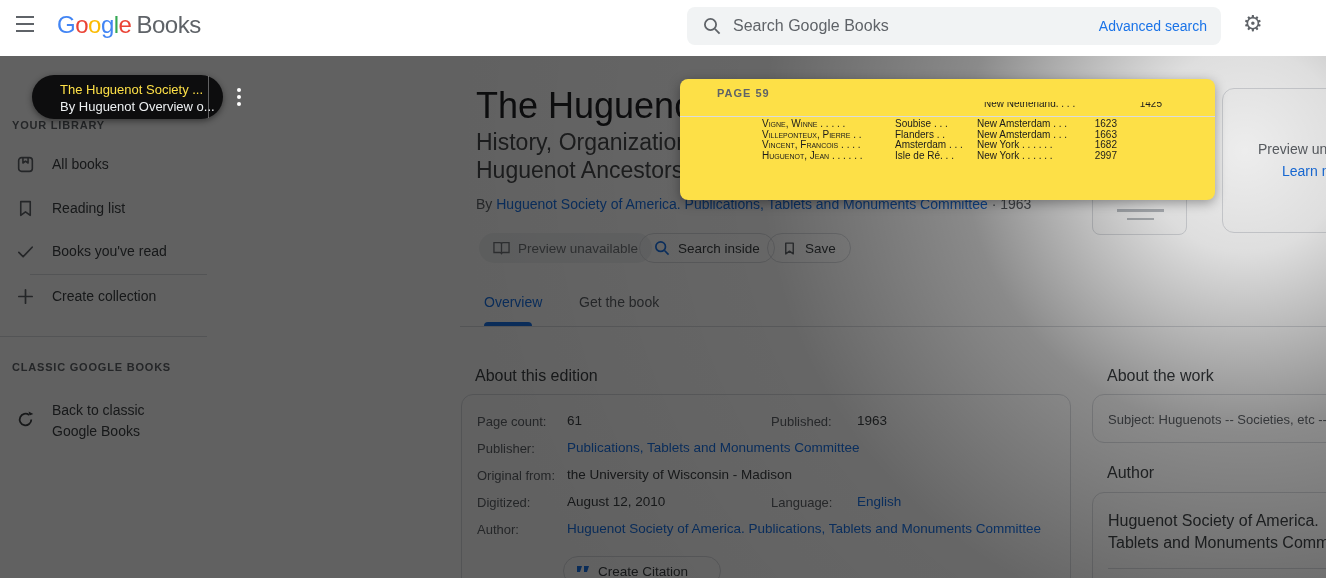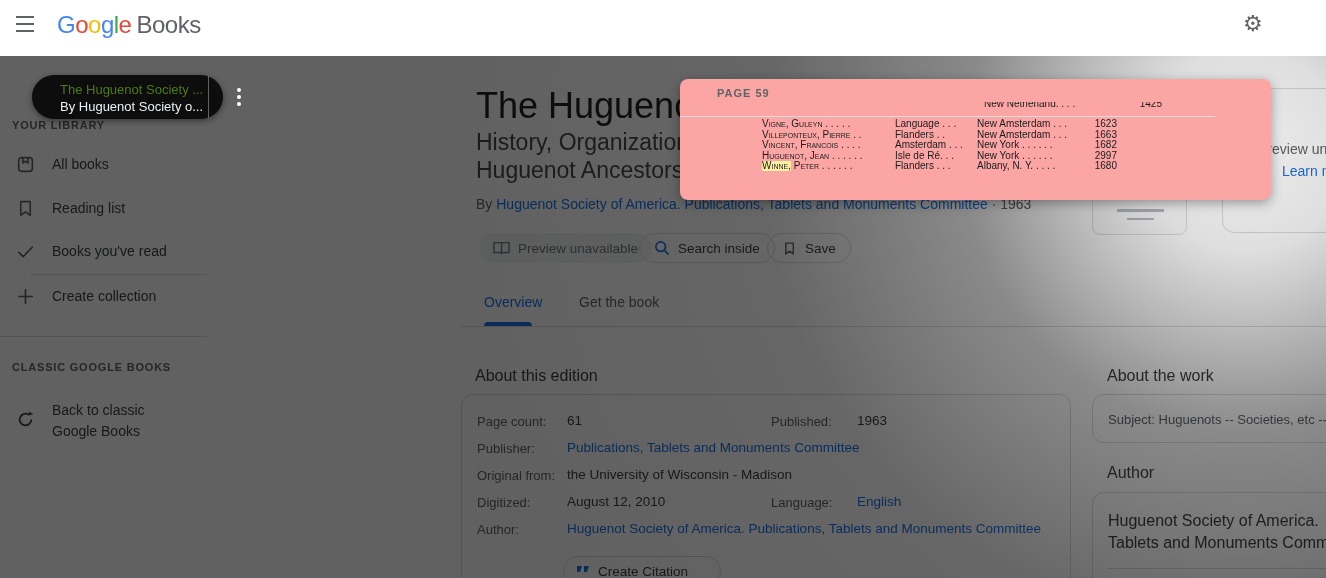--- a/index.html
+++ b/index.html
@@ -25,21 +25,21 @@
   .gear { position:absolute; left:1243px; top:13px; font-size:22px; color:#5f6368; cursor:pointer; line-height:1; }
   
   .sb-label { position:absolute; left:12px; font-size:11px; font-weight:700; color:#5f6368; letter-spacing:0.8px; }
   .sb-item { position:absolute; left:0; width:220px; height:30px; cursor:pointer; }
   .sb-item .icon { position:absolute; left:16px; top:0; }
   .sb-item .lbl { position:absolute; left:52px; top:1px; font-size:14px; color:#3c4043; }
   .sb-div { position:absolute; height:1px; background:#dadce0; }
   
   .chip { position:absolute; left:32px; top:75px; width:191px; height:44px; background:#0d0d0e; border-radius:22px;
           z-index:110; box-shadow:0 2px 6px rgba(0,0,0,0.45); cursor:pointer; }
-  .chip .t1 { position:absolute; left:28px; top:7px; font-size:13px; font-weight:500; color:#4d7c0f; white-space:nowrap; }
+  .chip .t1 { position:absolute; left:28px; top:7px; font-size:13px; font-weight:500; color:#fde047; white-space:nowrap; }
   .chip .t2 { position:absolute; left:28px; top:24px; font-size:13px; color:#eceff1; white-space:nowrap; }
   .chip .vdiv { position:absolute; left:176px; top:1px; width:1px; height:42px; background:rgba(255,255,255,0.35); }
   .chip .kebab { position:absolute; left:192px; top:0; width:30px; height:44px; cursor:pointer; }
   .chip .kebab i { position:absolute; left:13px; width:4px; height:4px; border-radius:50%; background:#fff; }
   
   .title { position:absolute; left:476px; top:85px; font-size:36px; font-weight:500; color:#202124; white-space:nowrap; }
   .subtitle { position:absolute; left:476px; font-size:23px; font-weight:400; color:#47494b; white-space:nowrap; }
   .byline { position:absolute; left:476px; top:196px; font-size:14px; color:#5f6368; white-space:nowrap; }
   .byline .lnk { color:#1a73e8; cursor:pointer; }
   .pill { position:absolute; top:233px; height:30px; border-radius:15px; font-size:13.5px; color:#3c4043;
@@ -68,21 +68,21 @@
   .cover-card { position:absolute; left:1092px; top:95px; width:95px; height:140px; border:1px solid #dadce0; border-radius:8px; background:#fdfdfd; }
   .cover-micro { position:absolute; left:24px; top:113px; width:47px; height:3px; background:#9aa0a6; opacity:0.7; }
   .cover-micro2 { position:absolute; left:34px; top:122px; width:27px; height:2px; background:#b8bcc0; }
   
   .scrim { position:absolute; left:0; top:56px; width:1326px; height:522px; z-index:50; pointer-events:none;
     background:radial-gradient(circle 780px at 1245px 95px,
       rgba(0,0,0,0.07) 0%, rgba(0,0,0,0.13) 13%, rgba(0,0,0,0.46) 36%,
       rgba(0,0,0,0.60) 62%, rgba(0,0,0,0.62) 100%);
   }
   
-  .popup { position:absolute; left:680px; top:79px; width:591px; height:121px; background:#fca5a5; border-radius:8px;
+  .popup { position:absolute; left:680px; top:79px; width:535px; height:121px; background:#fde047; border-radius:8px;
            z-index:100; box-shadow:0 3px 12px rgba(0,0,0,0.35); }
   .popup .pg { position:absolute; left:37px; top:8px; font-size:11px; font-weight:700; letter-spacing:1px; color:#5f6368; }
   .popup .hdiv { position:absolute; left:0; top:37px; width:535px; height:1px; background:#dadce0; }
   .scan { font-family:Liberation Sans, sans-serif; color:#1b1b1b; }
   .clip-row { position:absolute; left:304px; top:23px; width:178px; height:13px; overflow:hidden; }
   .clip-row .in { display:flex; margin-top:-4px; font-size:10px; line-height:12px; width:178px; }
   .clip-row .yr { margin-left:auto; }
   .rows { position:absolute; left:82px; top:40px; width:355px; }
   .srow { display:flex; font-size:10px; line-height:10.6px; height:10.6px; white-space:nowrap; }
   .srow .c-name { width:133px; overflow:hidden; font-variant:small-caps; }
@@ -101,20 +101,28 @@
 
   <div class="header">
     <div class="hamburger">
       <svg width="20" height="18" viewBox="0 0 20 18">
           <path d="M1 2h18M1 9h18M1 16h18" stroke="#5f6368" stroke-width="2"></path>
         </svg>
     </div>
     <div class="logo">
       <span class="g-letter" style="color: rgb(66, 133, 244);">G</span><span class="g-letter" style="color: rgb(234, 67, 53);">o</span><span class="g-letter" style="color: rgb(251, 188, 5);">o</span><span class="g-letter" style="color: rgb(66, 133, 244);">g</span><span class="g-letter" style="color: rgb(52, 168, 83);">l</span><span class="g-letter" style="color: rgb(234, 67, 53);">e</span><span class="books">Books</span>
     </div>
+    <div class="searchbar">
+      <svg width="18" height="18" viewBox="0 0 18 18">
+          <circle cx="7.5" cy="7.5" r="5.6" fill="none" stroke="#5f6368" stroke-width="1.8"></circle>
+          <line x1="11.9" y1="11.9" x2="16.6" y2="16.6" stroke="#5f6368" stroke-width="1.8"></line>
+        </svg>
+      <input type="text" value="" placeholder="Search Google Books" style="">
+      <span class="adv-search">Advanced search</span>
+    </div>
     <div class="gear">⚙</div>
   </div>
 
   <div class="sb-label" style="top:119px;">YOUR LIBRARY</div>
 
   <div class="sb-item" style="top:155px;">
     <span class="icon">
       <svg width="19" height="19" viewBox="0 0 20 20">
           <rect x="2.8" y="2.8" width="14.4" height="14.4" rx="3" fill="none" stroke="#5f6368" stroke-width="1.7"></rect>
           <path d="M7.3 2.8v5.6l2.7-2 2.7 2V2.8" fill="none" stroke="#5f6368" stroke-width="1.7" stroke-linejoin="round"></path>
@@ -162,21 +170,21 @@
           <path d="M14.5 9A5.5 5.5 0 1 1 12.4 4.7" fill="none" stroke="#3c4043" stroke-width="1.7"></path>
           <path d="M11.9 1.4l1 3.7 3.5-1.2z" fill="#3c4043"></path>
         </svg>
     </span>
     <span class="lbl">Back to classic</span>
     <span class="lbl" style="top:22px;">Google Books</span>
   </div>
 
   <div class="chip">
     <span class="t1">The Huguenot Society ...</span>
-    <span class="t2">By Huguenot Society o...</span>
+    <span class="t2">By Huguenot Overview o...</span>
     <span class="vdiv"></span>
     <span class="kebab">
       <i style="top:13px;"></i>
         <i style="top:20px;"></i>
         <i style="top:27px;"></i>
     </span>
   </div>
 
   <div class="title">The Huguenot</div>
   <div class="subtitle" style="top:129px;">History, Organization,</div>
@@ -268,22 +276,22 @@
     <div class="clip-row scan">
       <div class="in">
         <span>New Netherland</span>
         <span class="dots"> .    .    .    . </span>
         <span class="yr">1425</span>
       </div>
     </div>
 
     <div class="rows scan">
       <div class="srow">
-        <span class="c-name"><span>Vigne, Guleyn</span><span class="plain dots">  .  .  .  .  .</span></span>
-        <span class="c-orig"><span>Language</span><span class="dots">  .  .  .</span></span>
+        <span class="c-name"><span>Vigne, Winne</span><span class="plain dots">  .  .  .  .  .</span></span>
+        <span class="c-orig"><span>Soubise</span><span class="dots">  .  .  .</span></span>
         <span class="c-place"><span>New Amsterdam</span><span class="dots">  .  .  .</span></span>
         <span class="c-year"><span class="note"></span> <span>1623</span></span>
       </div>
       <div class="srow">
         <span class="c-name"><span>Villeponteux, Pierre</span><span class="plain dots">  .  .</span></span>
         <span class="c-orig"><span>Flanders</span><span class="dots">  .  .</span></span>
         <span class="c-place"><span>New Amsterdam</span><span class="dots">  .  .  .</span></span>
         <span class="c-year"><span class="note"></span> <span>1663</span></span>
       </div>
       <div class="srow">
@@ -291,22 +299,16 @@
         <span class="c-orig"><span>Amsterdam</span><span class="dots">  .  .  .</span></span>
         <span class="c-place"><span>New York</span><span class="dots">  .  .  .  .  .  .</span></span>
         <span class="c-year"><span class="note"></span> <span>1682</span></span>
       </div>
       <div class="srow">
         <span class="c-name"><span>Huguenot, Jean</span><span class="plain dots">  .  .  .  .  .  .</span></span>
         <span class="c-orig"><span>Isle de Ré.</span><span class="dots">  .  .</span></span>
         <span class="c-place"><span>New York</span><span class="dots">  .  .  .  .  .  .</span></span>
         <span class="c-year"><span class="note"></span> <span>2997</span></span>
       </div>
-      <div class="srow">
-        <span class="c-name"><span class="hl">Winne,</span><span> Peter</span><span class="plain dots">  .  .  .  .  .  .</span></span>
-        <span class="c-orig"><span>Flanders</span><span class="dots">  .  .  .</span></span>
-        <span class="c-place"><span>Albany, N. Y.</span><span class="dots">  .  .  .  .</span></span>
-        <span class="c-year"><span class="note"></span> <span>1680</span></span>
-      </div>
     </div>
   </div>
 
 </div>
 
 </body></html>

